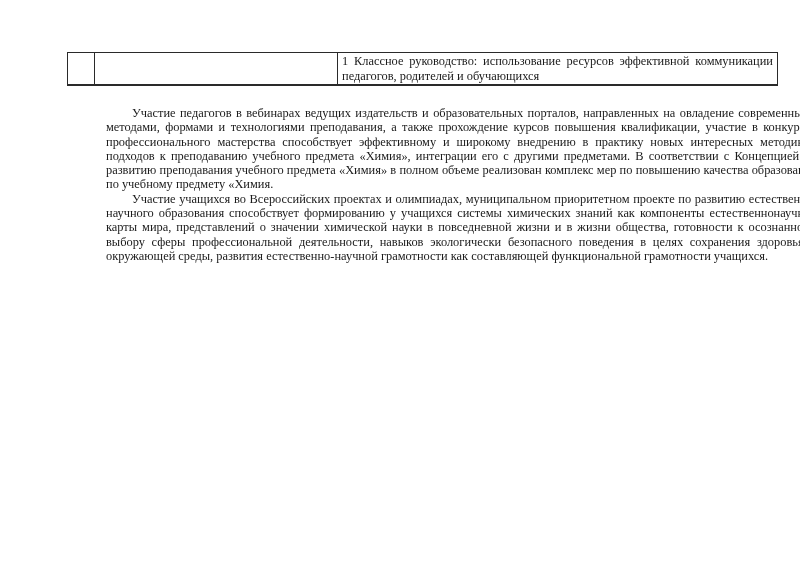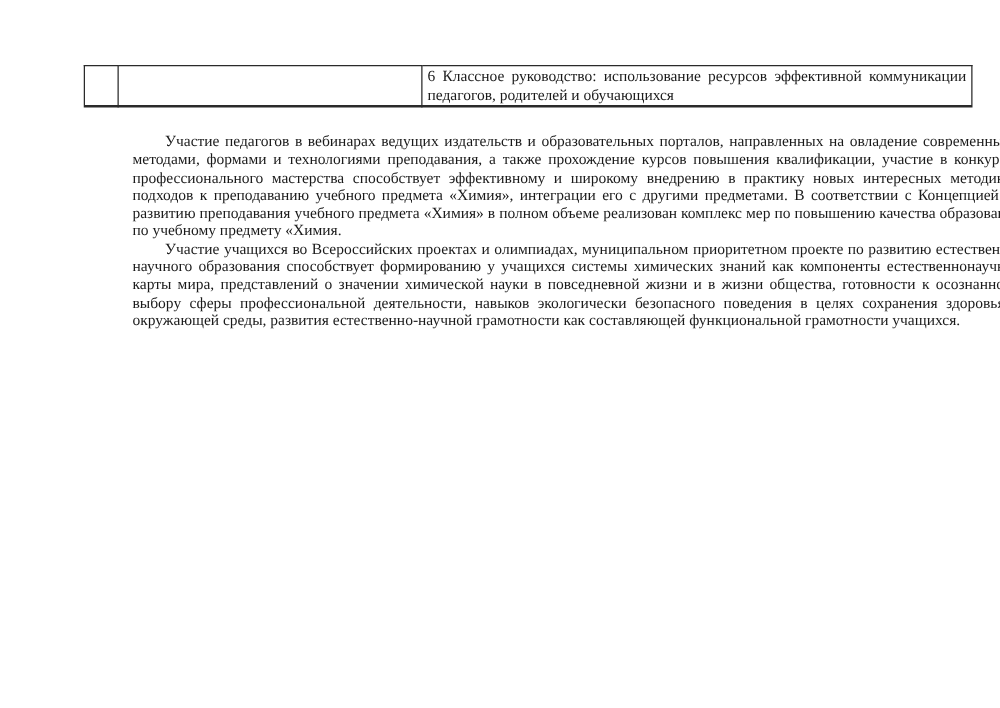--- a/index.html
+++ b/index.html
@@ -59,21 +59,21 @@
 </head>
 <body>
 
 <div class="page">
 
   <table class="doc-table">
     <tbody>
       <tr>
         <td class="col-num"></td>
         <td class="col-mid"></td>
-        <td class="col-text">6 Классное руководство: использование ресурсов эффективной коммуникации педагогов, родителей и обучающихся</td>
+        <td class="col-text">1 Классное руководство: использование ресурсов эффективной коммуникации педагогов, родителей и обучающихся</td>
       </tr>
     </tbody>
   </table>
 
   <div class="body-text">
     <p>Участие педагогов в вебинарах ведущих издательств и образовательных порталов, направленных на овладение современными методами, формами и технологиями преподавания, а также прохождение курсов повышения квалификации, участие в конкурсах профессионального мастерства способствует эффективному и широкому внедрению в практику новых интересных методик и подходов к преподаванию учебного предмета «Химия», интеграции его с другими предметами. В соответствии с Концепцией по развитию преподавания учебного предмета «Химия» в полном объеме реализован комплекс мер по повышению качества образования по учебному предмету «Химия.</p>
     <p>Участие учащихся во Всероссийских проектах и олимпиадах, муниципальном приоритетном проекте по развитию естественно-научного образования  способствует формированию у учащихся системы химических знаний как компоненты естественнонаучной карты мира, представлений о значении химической науки в повседневной жизни и в жизни общества, готовности к осознанному выбору сферы профессиональной деятельности, навыков экологически безопасного поведения в целях сохранения здоровья и окружающей среды, развития естественно-научной грамотности как составляющей функциональной грамотности учащихся.</p>
   </div>
 
 </div>

